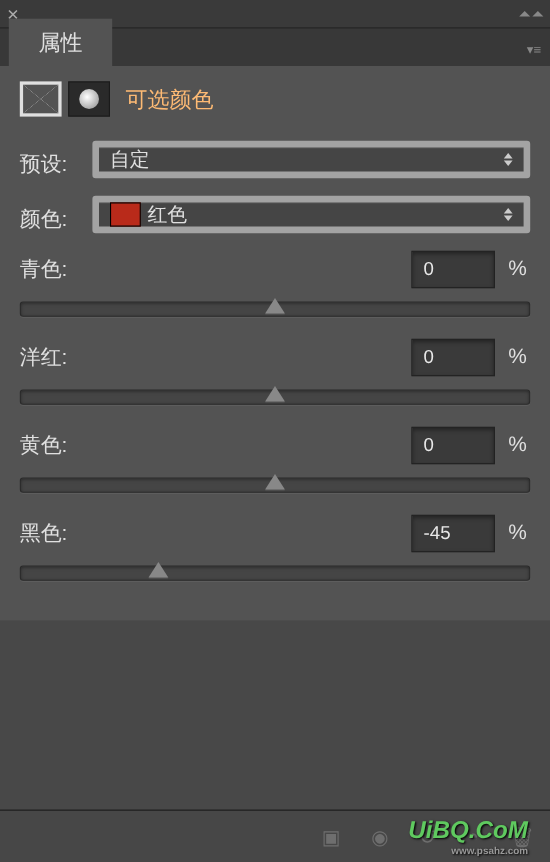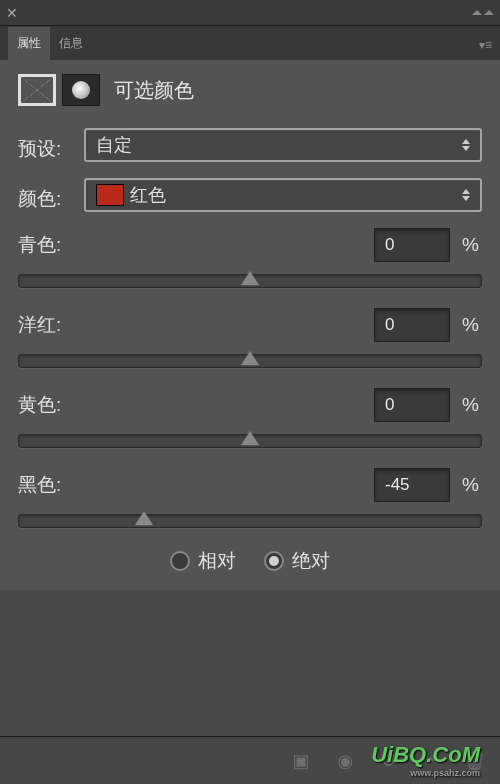--- a/index.html
+++ b/index.html
@@ -5,36 +5,36 @@
 * { box-sizing: border-box; margin: 0; padding: 0; font-family: "Microsoft YaHei", Arial, sans-serif; }
 body { width: 500px; height: 784px; background: #484848; color: #e0e0e0; overflow: hidden; position: relative; }
 
 .titlebar { height: 26px; background: #3a3a3a; display: flex; align-items: center; justify-content: space-between; border-bottom: 1px solid #1a1a1a; padding: 0 6px; }
 .titlebar .close { color: #aaa; font-size: 14px; }
 .titlebar .collapse { display: flex; gap: 2px; }
 .titlebar .collapse span { width: 0; height: 0; border-left: 5px solid transparent; border-right: 5px solid transparent; border-bottom: 5px solid #888; }
 
 .tabs { height: 34px; background: #383838; display: flex; align-items: flex-end; padding: 0 8px; justify-content: space-between; }
 .tabs-left { display: flex; }
-.tab { padding: 8px 9px; font-size: 12px; color: #aaa; background: #383838; cursor: pointer; }
+.tab { padding: 8px 27px; font-size: 20px; color: #aaa; background: #383838; cursor: pointer; }
 .tab.active { background: #535353; color: #e0e0e0; }
 .menu-icon { color: #888; font-size: 12px; padding-bottom: 8px; }
 
 .content { background: #535353; padding: 14px 18px 16px; }
 
 .adj-icons { display: flex; align-items: center; gap: 6px; margin-bottom: 22px; }
 .adj-icon1 { width: 38px; height: 32px; border: 3px solid #e0e0e0; position: relative; background: #535353; }
 .adj-icon1::before { content: ""; position: absolute; inset: 0; background: linear-gradient(to bottom right, transparent 49%, #888 50%, transparent 51%), linear-gradient(to bottom left, transparent 49%, #888 50%, transparent 51%); }
 .adj-icon2 { width: 38px; height: 32px; background: #2a2a2a; display: flex; align-items: center; justify-content: center; border: 1px solid #1a1a1a; }
 .adj-icon2 .circ { width: 18px; height: 18px; border-radius: 50%; background: radial-gradient(circle at 40% 40%, #fff, #888); }
-.adj-title { font-size: 20px; color: #e5e5e5; margin-left: 8px; }
+.adj-title { font-size: 20px; color: #fdba74; margin-left: 8px; }
 
 .row { display: flex; align-items: flex-end; margin-bottom: 16px; gap: 10px; }
 .row-label { width: 56px; font-size: 19px; color: #e0e0e0; }
-.select { flex: 1; height: 34px; background: #454545; border: 2px solid #a3a3a3; border-radius: 3px; display: flex; align-items: center; padding: 0 10px; justify-content: space-between; box-shadow: inset 0 1px 0 rgba(255,255,255,0.08); }
+.select { flex: 1; height: 34px; background: #454545; border: 6px solid #a3a3a3; border-radius: 3px; display: flex; align-items: center; padding: 0 10px; justify-content: space-between; box-shadow: inset 0 1px 0 rgba(255,255,255,0.08); }
 .select .swatch { width: 28px; height: 22px; background: #b92a1a; border: 1px solid #000; margin-right: 6px; }
 .select .val { font-size: 18px; color: #e0e0e0; }
 .select .arrows { display: flex; flex-direction: column; gap: 2px; align-items: center; }
 .select .arrows span { width: 0; height: 0; border-left: 4px solid transparent; border-right: 4px solid transparent; }
 .select .arrows .up { border-bottom: 5px solid #ccc; }
 .select .arrows .dn { border-top: 5px solid #ccc; }
 .select .left { display: flex; align-items: center; }
 
 .slider-row { margin-bottom: 16px; }
 .slider-head { display: flex; align-items: center; justify-content: space-between; margin-bottom: 12px; }
@@ -62,21 +62,20 @@
   <span class="close">✕</span>
   <div class="collapse">
       <span></span>
       <span></span>
     </div>
 </div>
 
 <div class="tabs">
   <div class="tabs-left">
     <div class="tab active">属性</div>
-    <div class="tab">信息</div>
   </div>
   <div class="menu-icon">▾≡</div>
 </div>
 
 <div class="content">
 
   <div class="adj-icons">
     <div class="adj-icon1"></div>
     <div class="adj-icon2">
         <div class="circ"></div>
@@ -154,30 +153,20 @@
       <span class="slider-right">
         <input class="num-input" value="-45" style="">
         <span class="pct">%</span>
       </span>
     </div>
     <div class="track">
         <div class="thumb" style="left:27%"></div>
       </div>
   </div>
 
-  <div class="radio-row">
-    <div class="radio">
-      <span class="radio-btn"></span>
-      <span>相对</span>
-    </div>
-    <div class="radio">
-      <span class="radio-btn checked"></span>
-      <span>绝对</span>
-    </div>
-  </div>
 
 </div>
 
 <div class="footer">
   <span class="ficon">▣</span>
   <span class="ficon">◉</span>
   <span class="ficon">↺</span>
   <span class="ficon">◔</span>
   <span class="ficon">🗑</span>
 </div>

